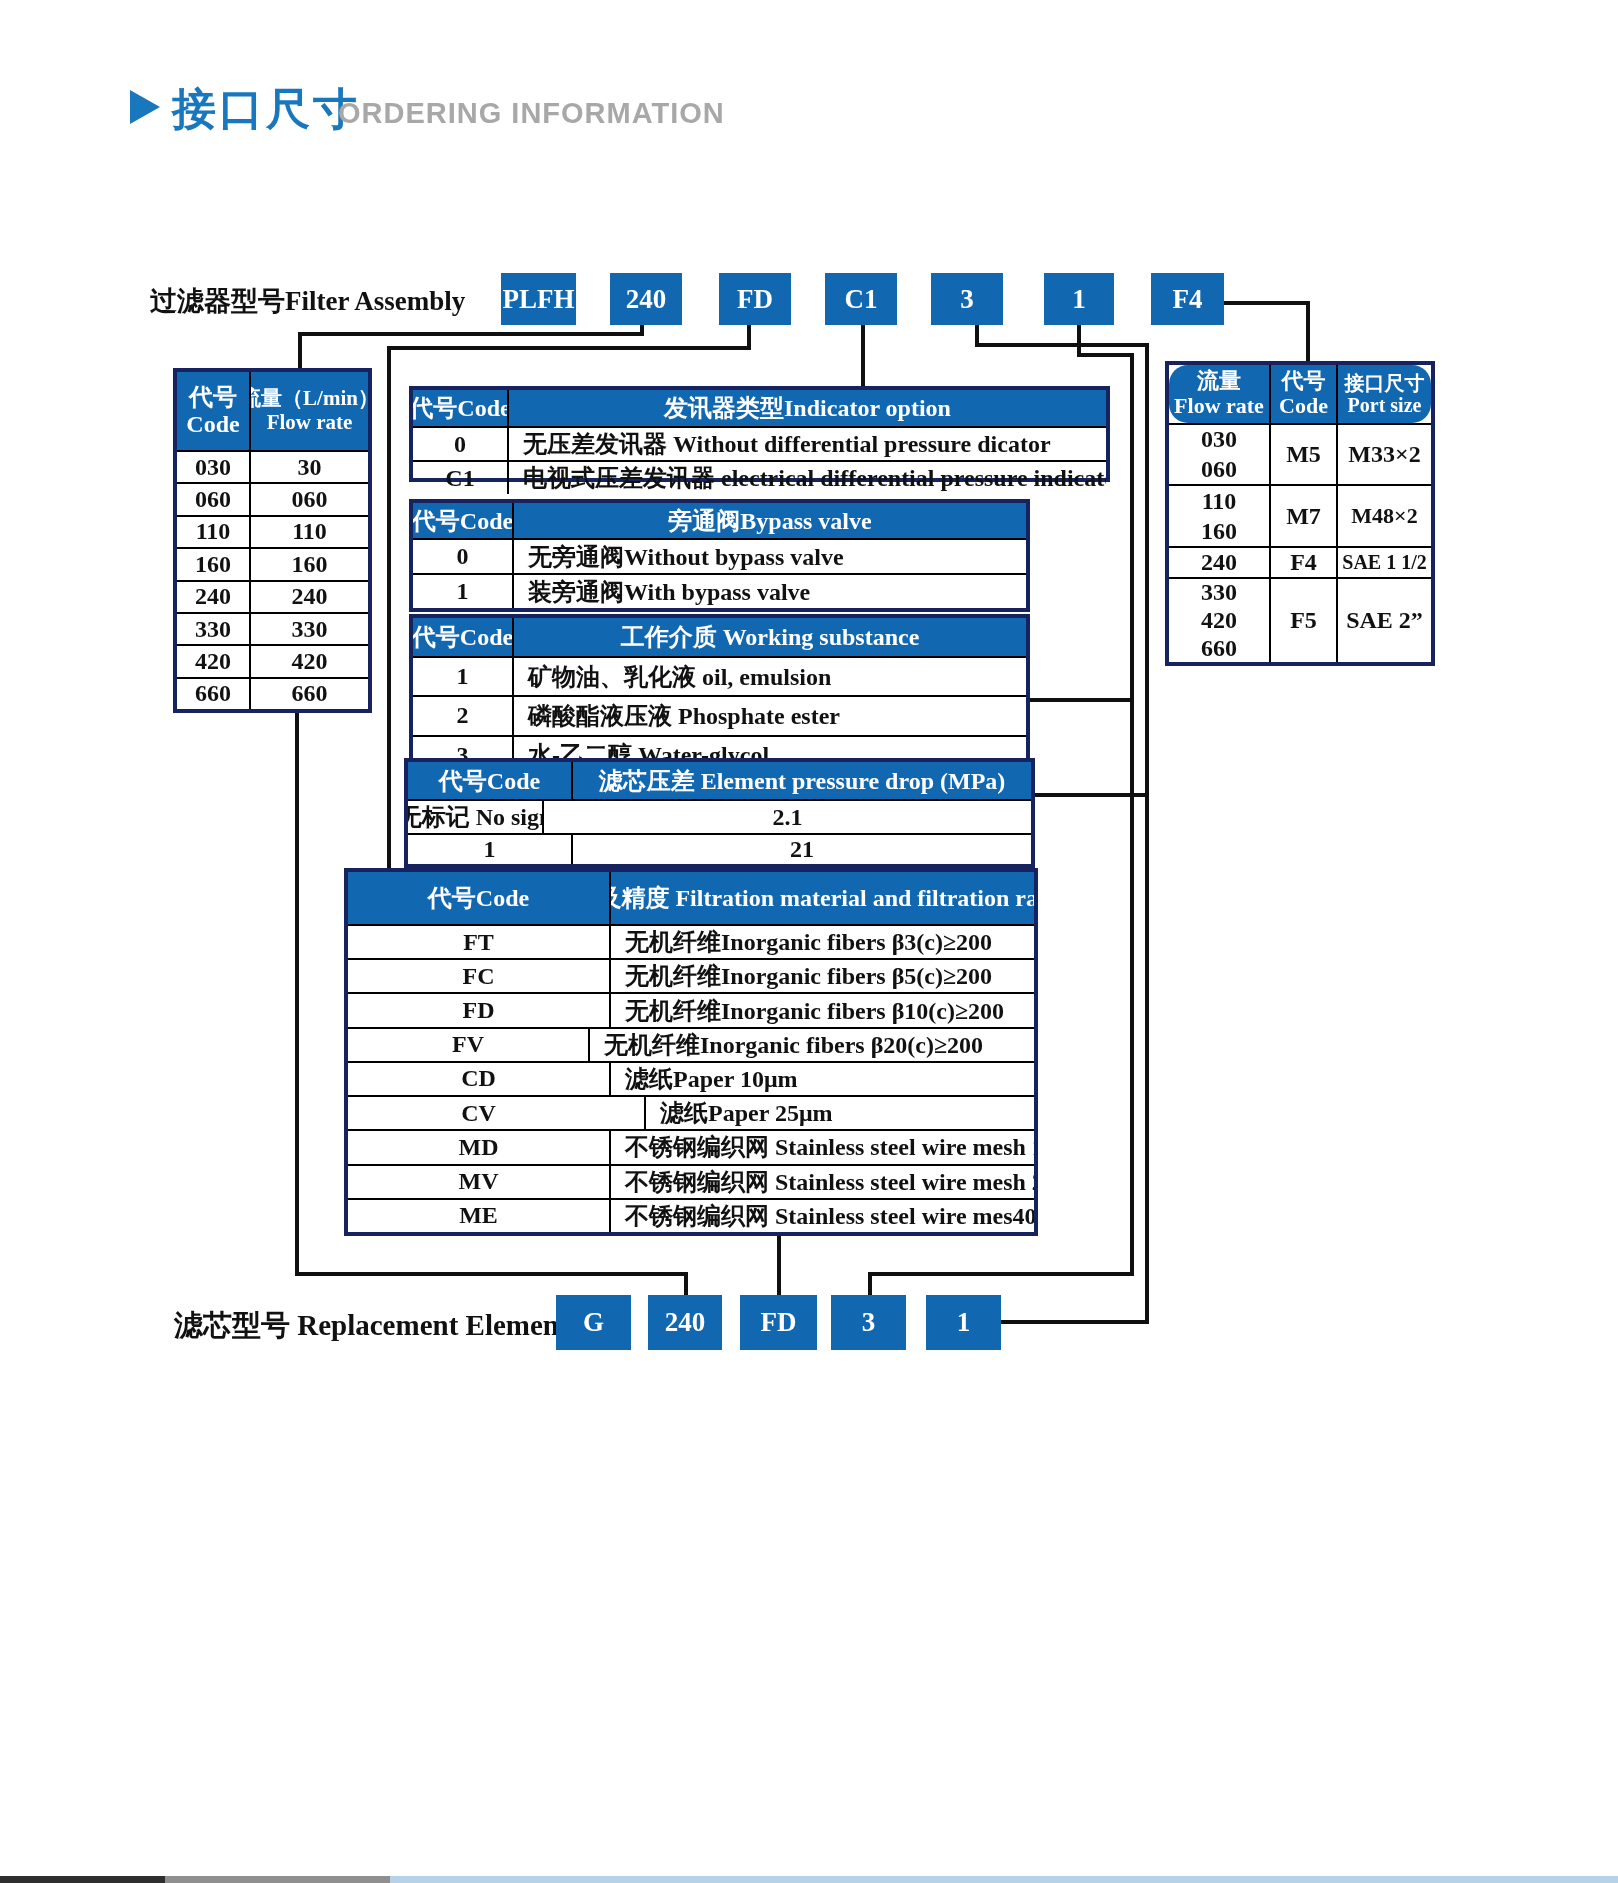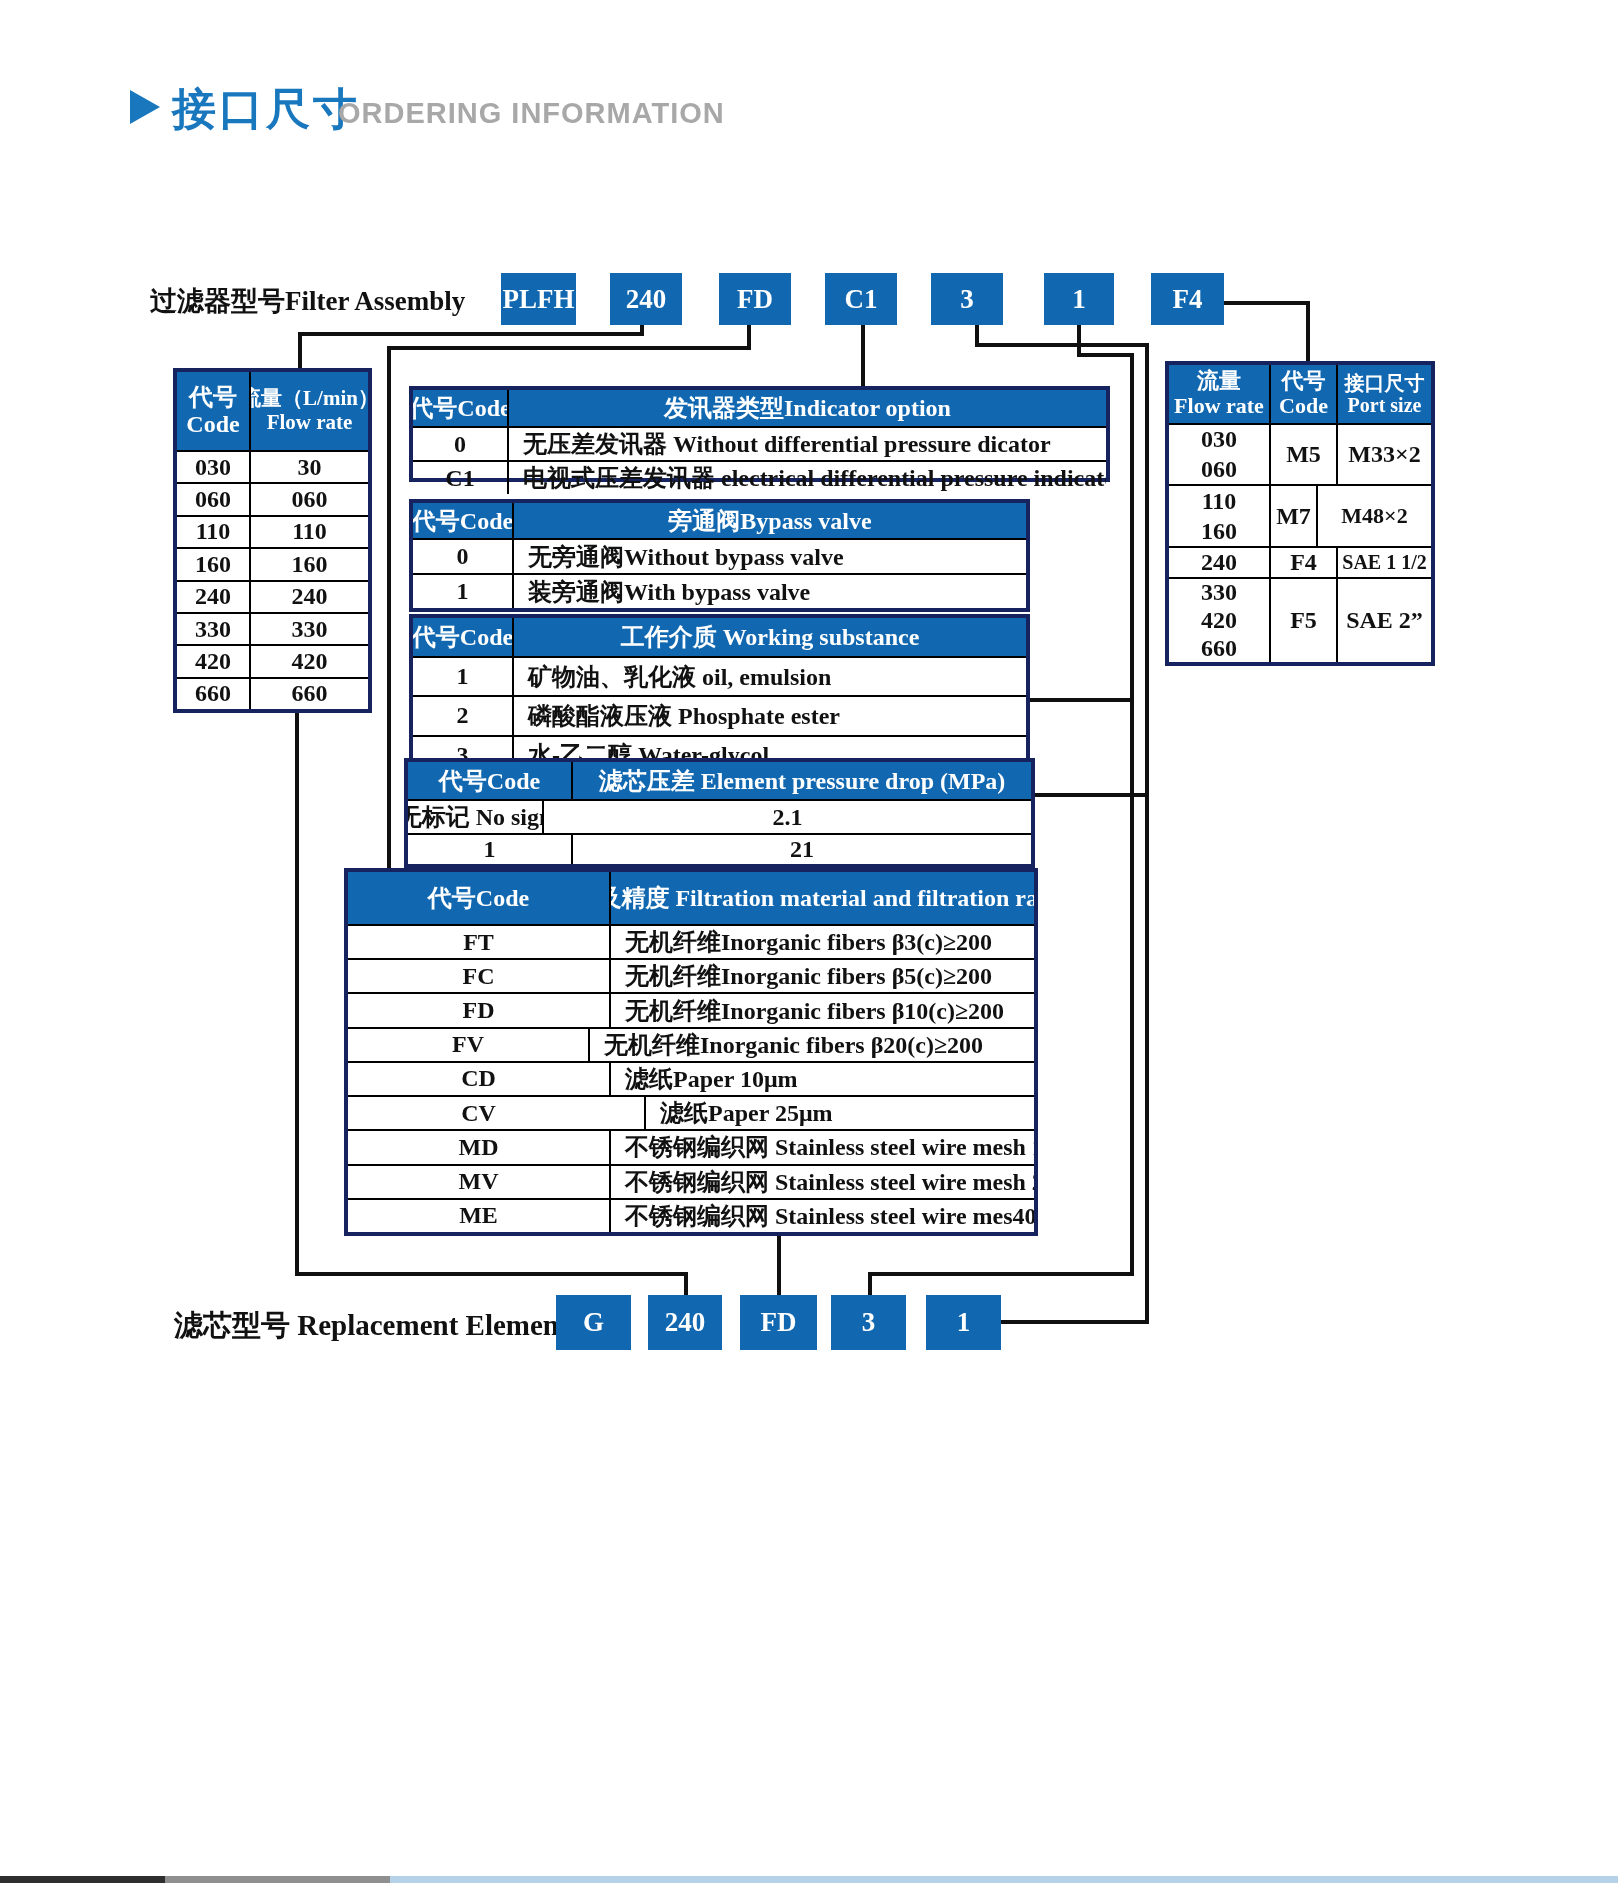--- a/index.html
+++ b/index.html
@@ -228,21 +228,21 @@
         <div class="c" style="width:261px;">MV</div>
         <div class="c desc" style="flex:1;">不锈钢编织网  Stainless steel wire mesh 20μm</div>
       </div>
     <div class="row" style="flex:1;">
         <div class="c" style="width:261px;">ME</div>
         <div class="c desc" style="flex:1;">不锈钢编织网  Stainless steel wire mes40μm</div>
       </div>
   </div>
 
   <div class="tbl" style="left:1165px;top:361px;width:270px;height:305px;">
-    <div class="row hdr" style="flex:0 0 58px;font-size:22px;">
+    <div class="row hdr" style="flex:0 0 58px;font-size:22px;border-radius:19px;">
       <div class="c stack" style="width:100px;">
           <span>流量</span>
           <span>Flow rate</span>
         </div>
       <div class="c stack" style="width:67px;">
           <span>代号</span>
           <span>Code</span>
         </div>
       <div class="c stack" style="flex:1;font-size:20px;">
           <span>接口尺寸</span>
@@ -255,21 +255,21 @@
           <span>060</span>
         </div>
       <div class="c" style="width:67px;">M5</div>
       <div class="c" style="flex:1;">M33×2</div>
     </div>
     <div class="row" style="flex:0 0 62px;">
       <div class="c flowlines" style="width:100px;">
           <span>110</span>
           <span>160</span>
         </div>
-      <div class="c" style="width:47px;">M7</div>
+      <div class="c" style="width:67px;">M7</div>
       <div class="c" style="flex:1;font-size:22px;">M48×2</div>
     </div>
     <div class="row" style="flex:0 0 31px;">
       <div class="c" style="width:100px;">240</div>
       <div class="c" style="width:67px;">F4</div>
       <div class="c" style="flex:1;font-size:20px;">SAE 1 1/2</div>
     </div>
     <div class="row" style="flex:1;">
       <div class="c flowlines" style="width:100px;">
           <span>330</span>

